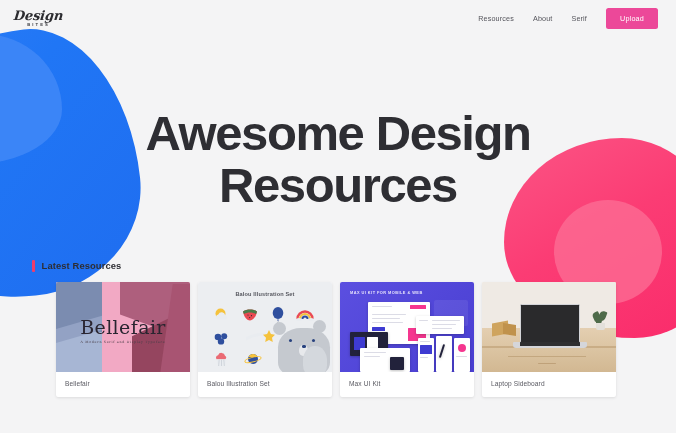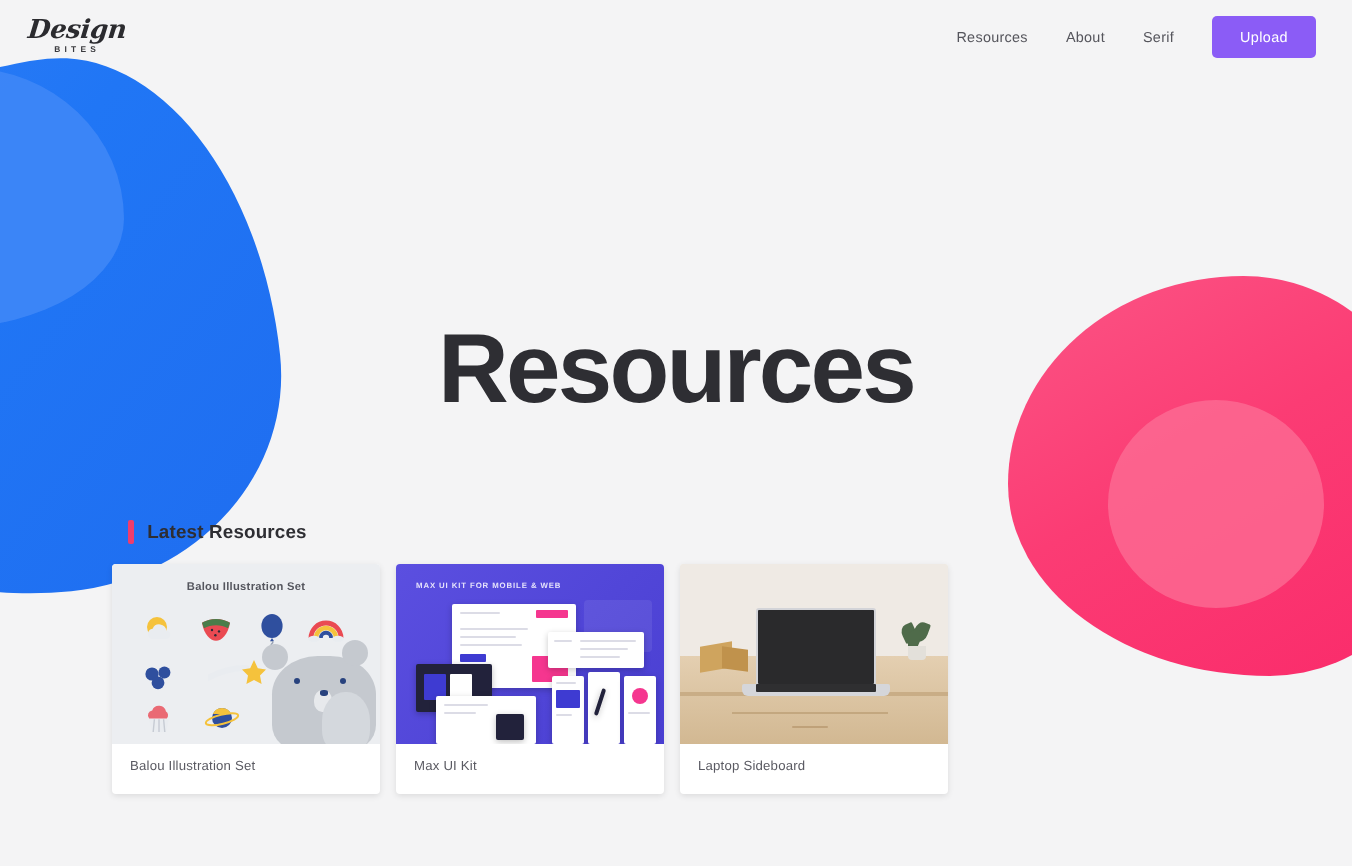--- a/index.html
+++ b/index.html
@@ -72,21 +72,21 @@
     margin-top:1.5px;
   }
   .nav { margin-left:auto; display:flex; align-items:center; gap:19px; }
   .nav-link {
     font-size:7.2px;
     color:#55555c;
     text-decoration:none;
     letter-spacing:.15px;
   }
   .upload-btn {
-    background:#8b5cf6;
+    background:#ec4899;
     color:#fff;
     font-size:7.2px;
     letter-spacing:.2px;
     border:none;
     border-radius:2.5px;
     padding:6px 14px;
     cursor:pointer;
   }
 
   
@@ -106,21 +106,21 @@
     margin-top:18px;
     font-size:8.6px;
     color:#7b7b84;
     letter-spacing:.12px;
   }
 
   
   .section {
     position:relative; z-index:4;
     margin-top:48px;
-    padding-left:64px;
+    padding-left:32px;
     display:flex; align-items:center; gap:7px;
   }
   .section-bar { width:2.6px; height:12px; background:#ef3d6d; border-radius:1px; }
   .section-title { font-size:9.4px; font-weight:bold; color:#2e2e33; letter-spacing:.1px; }
 
   
   .cards {
     position:relative; z-index:4;
     margin-top:10px;
     padding:0 48px 0 56px;
@@ -252,32 +252,45 @@
   <nav class="nav">
     <a class="nav-link" href="#">Resources</a>
     <a class="nav-link" href="#">About</a>
     <a class="nav-link" href="#">Serif</a>
     <button class="upload-btn">Upload</button>
   </nav>
 </div>
 
 <div class="hero">
   <h1 class="hero-title">
-    <br>
+    <span>Awesome Design</span><br>
     <span>Resources</span>
   </h1>
 </div>
 
 <div class="section">
   <div class="section-bar"></div>
   <div class="section-title">Latest Resources</div>
 </div>
 
 <div class="cards">
 
+  <div class="card">
+    <div class="thumb t1">
+      <div class="b-left"></div>
+      <div class="b-left-lo"></div>
+      <div class="b-left-di"></div>
+      <div class="b-fold-a"></div>
+      <div class="b-fold-b"></div>
+      <div class="b-fold-c"></div>
+      <div class="b-txt">Bellefair</div>
+      <div class="b-txt2">A Modern Serif and Display Typeface</div>
+    </div>
+    <div class="card-label">Bellefair</div>
+  </div>
 
   <div class="card">
     <div class="thumb t2">
       <div class="b-title">Balou Illustration Set</div>
 
       <svg class="ico" style="left:16px;top:26px" width="16" height="14" viewBox="0 0 16 14">
         <circle cx="6.5" cy="5.5" r="5" fill="#f5c23c"></circle>
         <path d="M4 11.5a2.6 2.6 0 0 1 .3-5.1 3.6 3.6 0 0 1 6.9.9 2.1 2.1 0 0 1-.3 4.2z" fill="#e9ecf0"></path>
       </svg>
 

